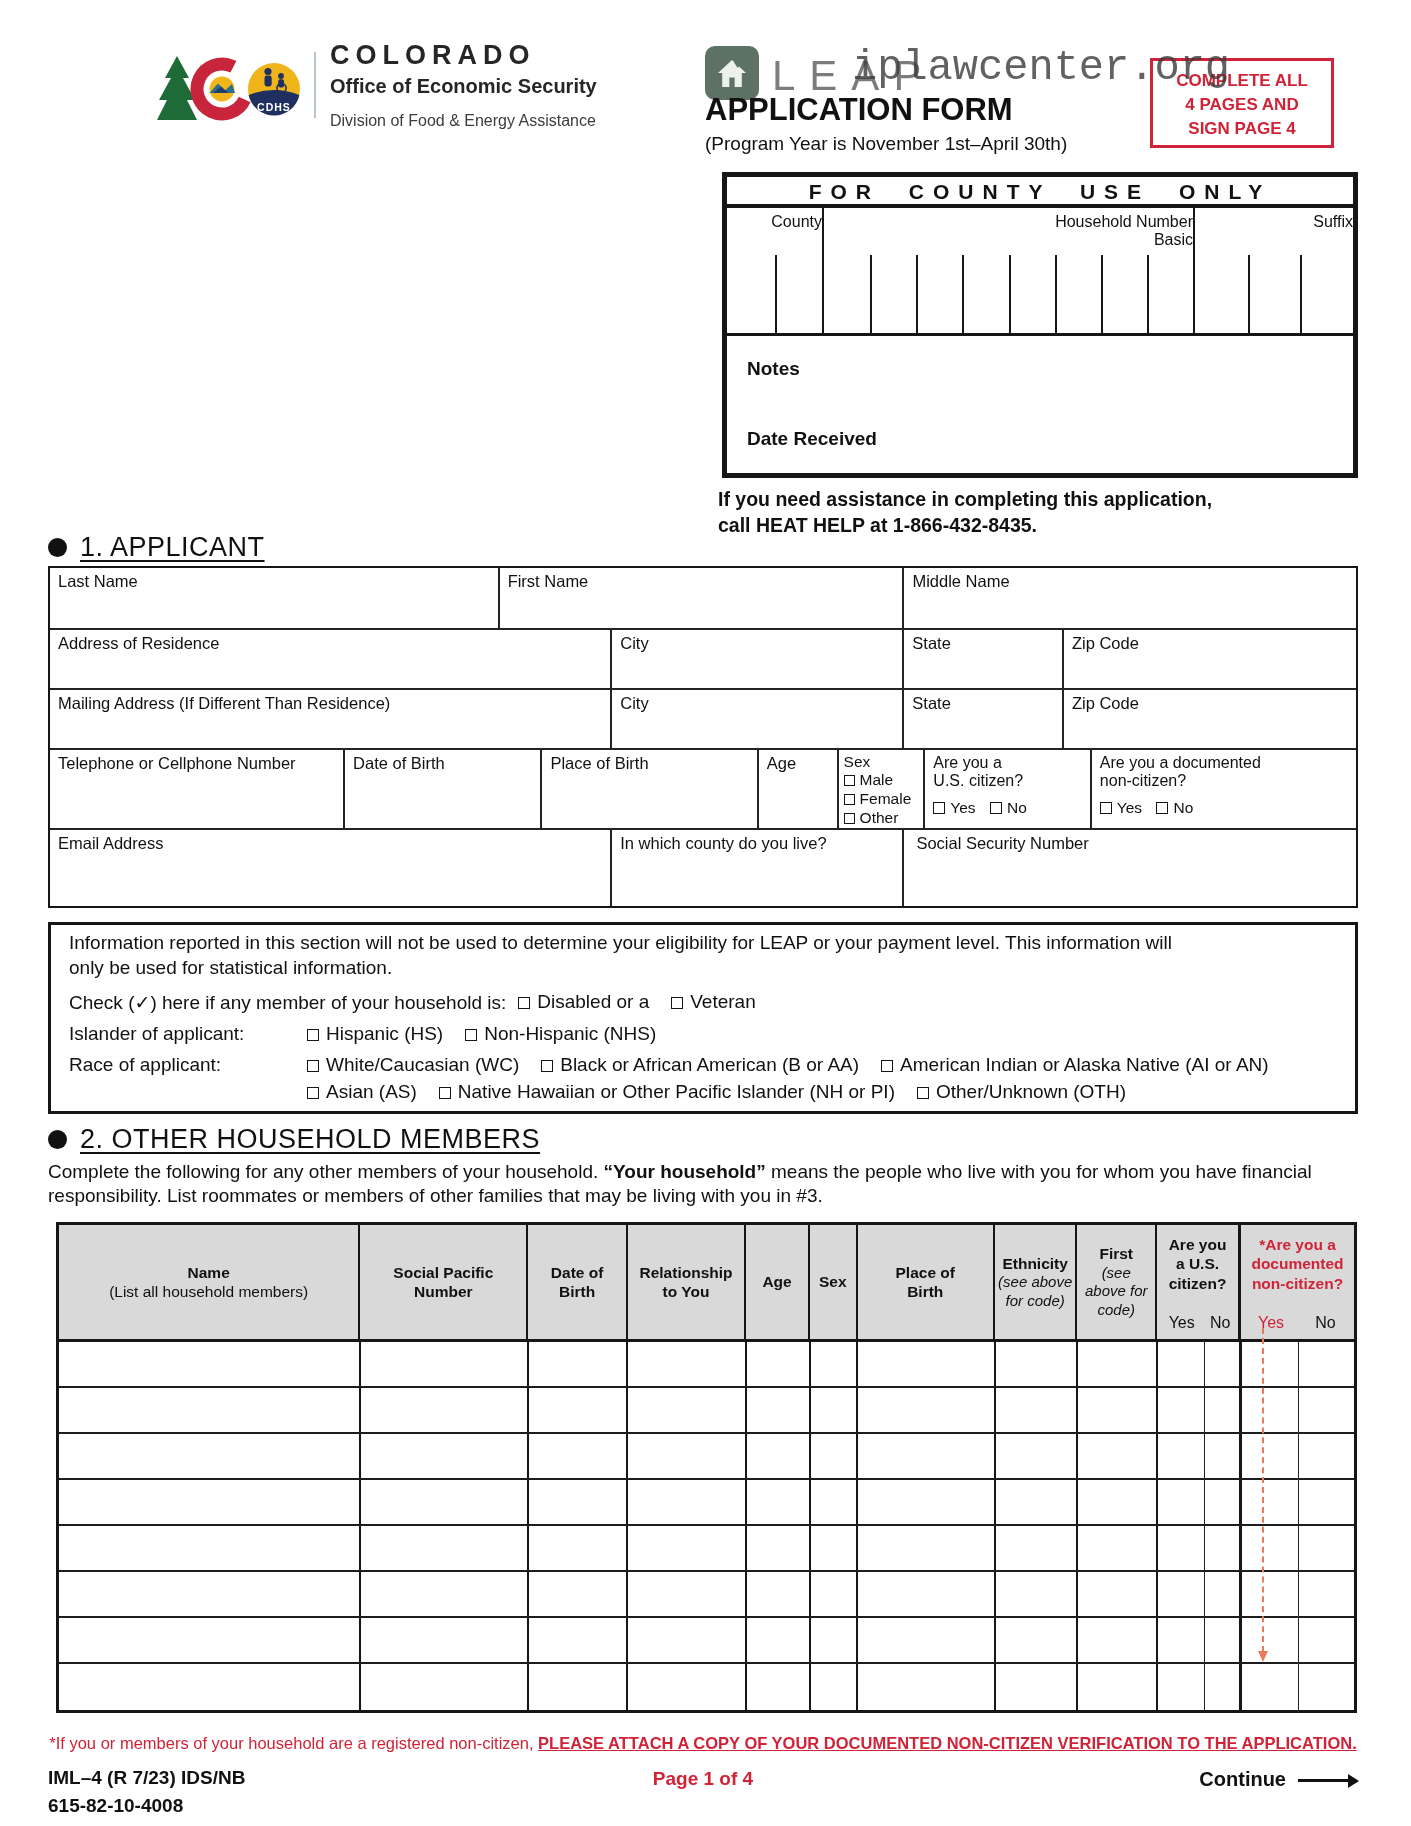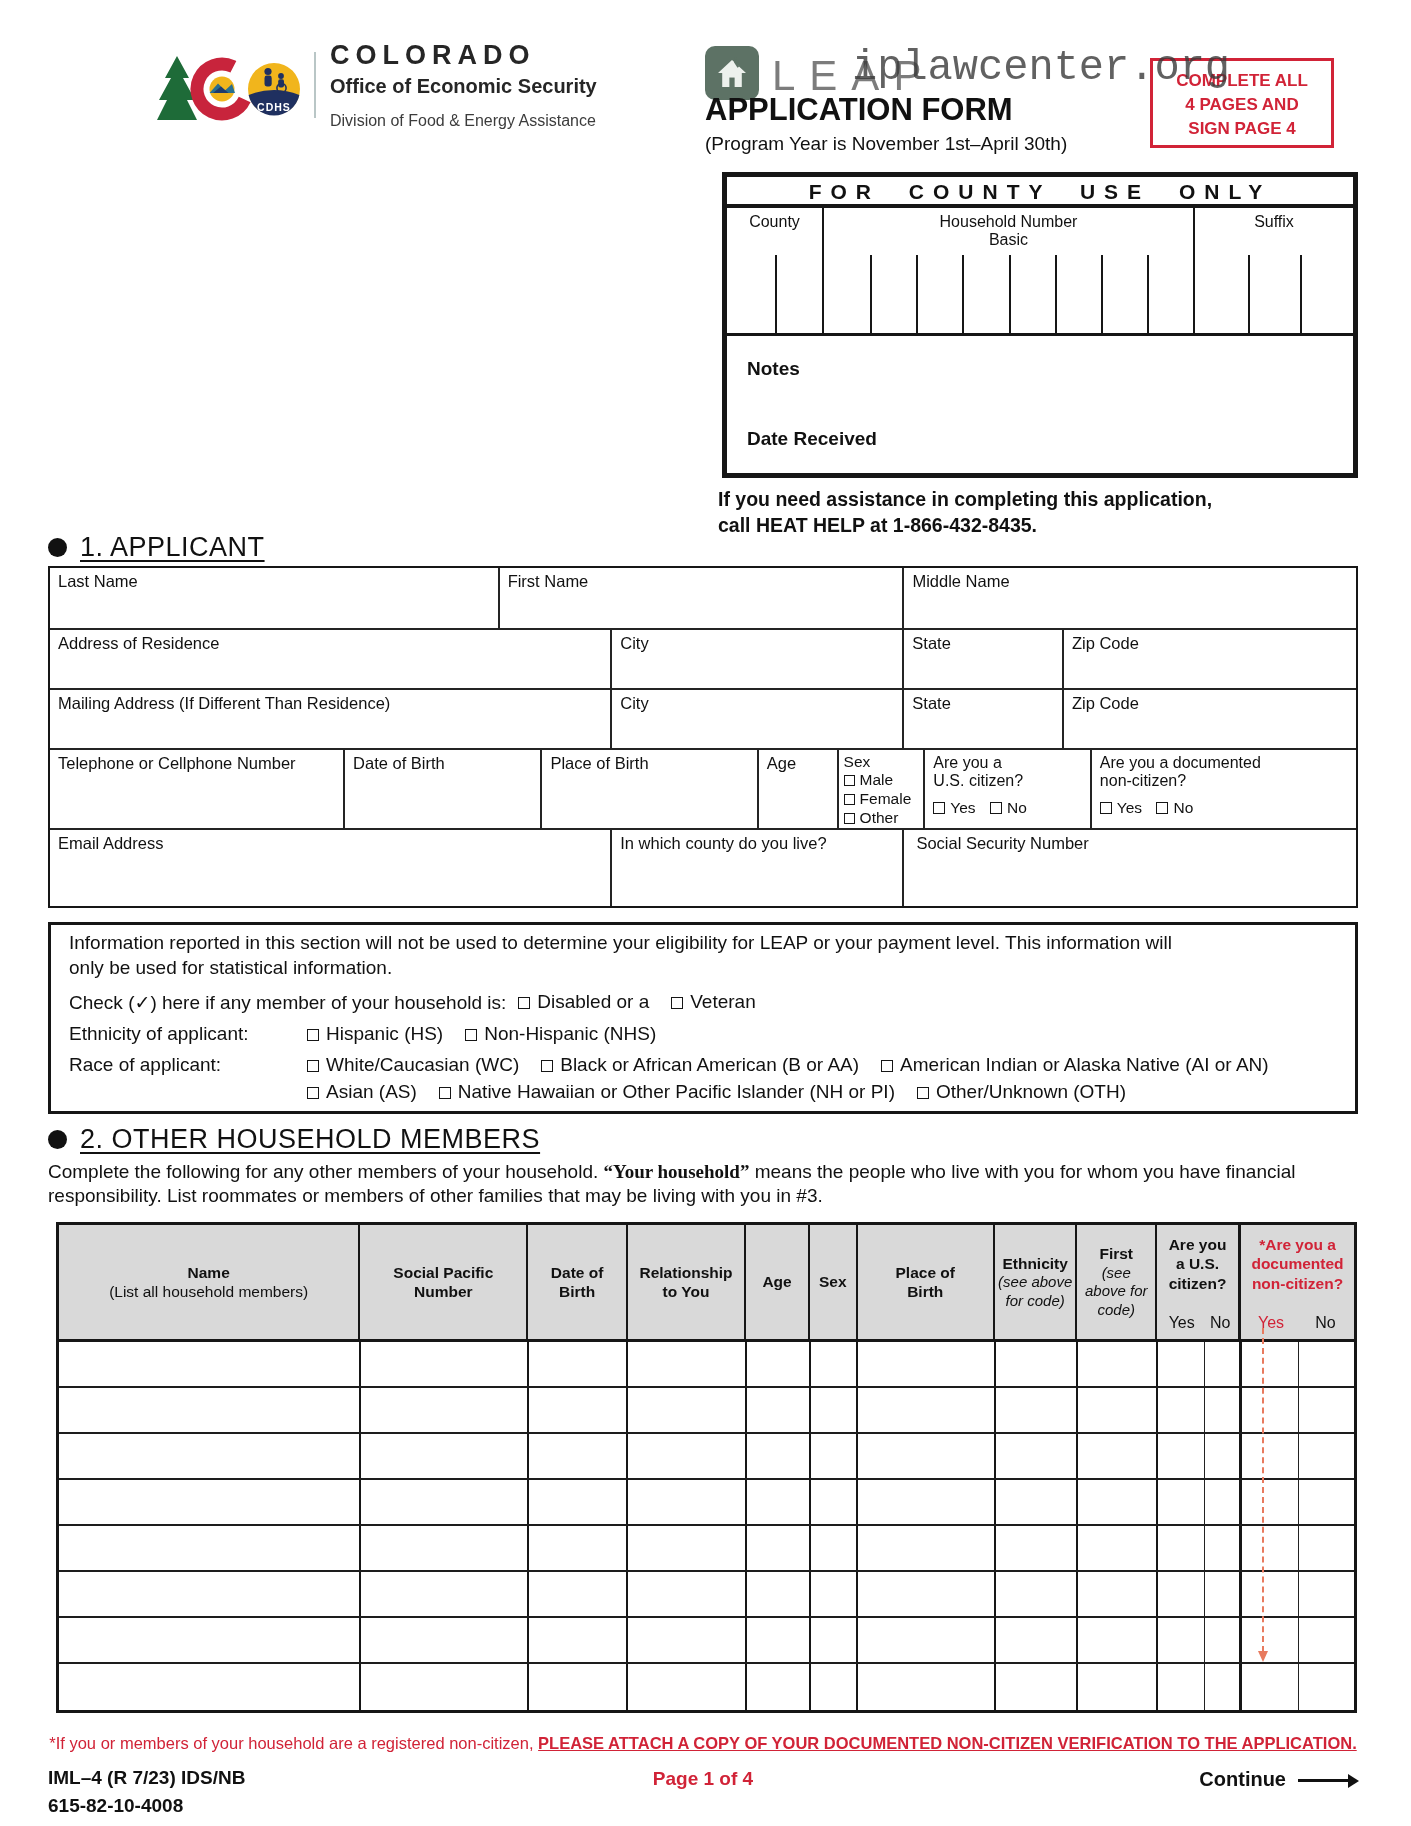--- a/index.html
+++ b/index.html
@@ -3,21 +3,21 @@
 <meta charset="utf-8">
 <style>
   * { box-sizing: border-box; margin: 0; padding: 0; }
   body { background:#e8e8e8; }
   #page {
     position: relative; width: 1411px; height: 1826px; background: #fff;
     font-family: "Liberation Sans", sans-serif; color: #111; overflow: hidden;
     margin: 0 auto;
   }
   .abs { position: absolute; }
-  .b { font-weight: bold; font-family: Liberation Serif, serif; }
+  .b { font-weight: bold; }
   .pre { white-space: pre-line; }
   .red { color: #d12337; }
 
   
   .brand-text .state { font-size: 27px; font-weight: bold; letter-spacing: 6px; color:#262626; }
   .brand-text .office { font-size: 20px; font-weight: bold; margin-top: 4px; color:#262626; }
   .brand-text .division { font-size: 16px; margin-top: 14px; color: #3c3c3c; }
   .brand-divider { width: 2px; height: 66px; background: #b9c6c6; }
 
   .leap-house { width: 54px; height: 54px; background: #5d7265; border-radius: 10px;
@@ -29,21 +29,21 @@
   .form-subtitle { font-size: 19px; }
   .complete-box { width: 184px; height: 90px; border: 3px solid #d12337; z-index: 5;
     text-align:center; padding-top: 8px; }
   .complete-box div { color:#d12337; font-weight:bold; font-size: 17px; line-height: 1.42; }
 
   
   .county-box { width: 636px; height: 306px; border: 5px solid #161616; }
   .cb-title { height: 31px; border-bottom: 4px solid #161616; text-align: center;
     font-weight: bold; font-size: 21px; letter-spacing: 9px; word-spacing: 14px; padding-top: 3px; }
   .cb-cols { display: flex; height: 128px; border-bottom: 3px solid #161616; }
-  .cb-cell { position: relative; padding-top: 5px; text-align: center; font-size: 16px; }
+  .cb-cell { position: relative; padding-top: 5px; text-align: right; font-size: 16px; }
   .cb-cell .tick { position: absolute; bottom: 0; height: 78px; border-left: 2px solid #161616; }
   .cb-free { position: relative; height: 135px; }
   .cb-free .lbl { position: absolute; left: 20px; font-weight: bold; font-size: 19px; }
 
   .assist { font-weight: bold; font-size: 19.5px; line-height: 1.35; }
 
   
   .sec-head { display: flex; align-items: center; }
   .sec-bullet { width: 19px; height: 19px; border-radius: 50%; background: #111;
     margin-right: 13px; flex: none; }
@@ -257,21 +257,21 @@
   </div>
 
   <div class="abs stat-box" style="left:48px; top:922px;">
     <div style="max-width:1105px; line-height:1.3;">Information reported in this section will not be used to determine your eligibility for LEAP or your payment level. This information will only be used for statistical information.</div>
     <div class="stat-row" style="margin-top:11px;">
       <span>Check (✓) here if any member of your household is:</span>
       <span class="opt" style="margin-left:12px;"><span class="cbx"></span><span>Disabled or a</span></span>
       <span class="opt"><span class="cbx"></span><span>Veteran</span></span>
     </div>
     <div class="stat-row">
-      <span class="stat-lab">Ethnicity of applicant:</span>
+      <span class="stat-lab">Islander of applicant:</span>
       <span class="opt"><span class="cbx"></span><span>Hispanic (HS)</span></span>
       <span class="opt"><span class="cbx"></span><span>Non-Hispanic (NHS)</span></span>
     </div>
     <div class="stat-row">
       <span class="stat-lab">Race of applicant:</span>
       <span class="opt"><span class="cbx"></span><span>White/Caucasian (WC)</span></span>
       <span class="opt"><span class="cbx"></span><span>Black or African American (B or AA)</span></span>
       <span class="opt"><span class="cbx"></span><span>American Indian or Alaska Native (AI or AN)</span></span>
     </div>
     <div class="stat-row" style="margin-top:5px;">

